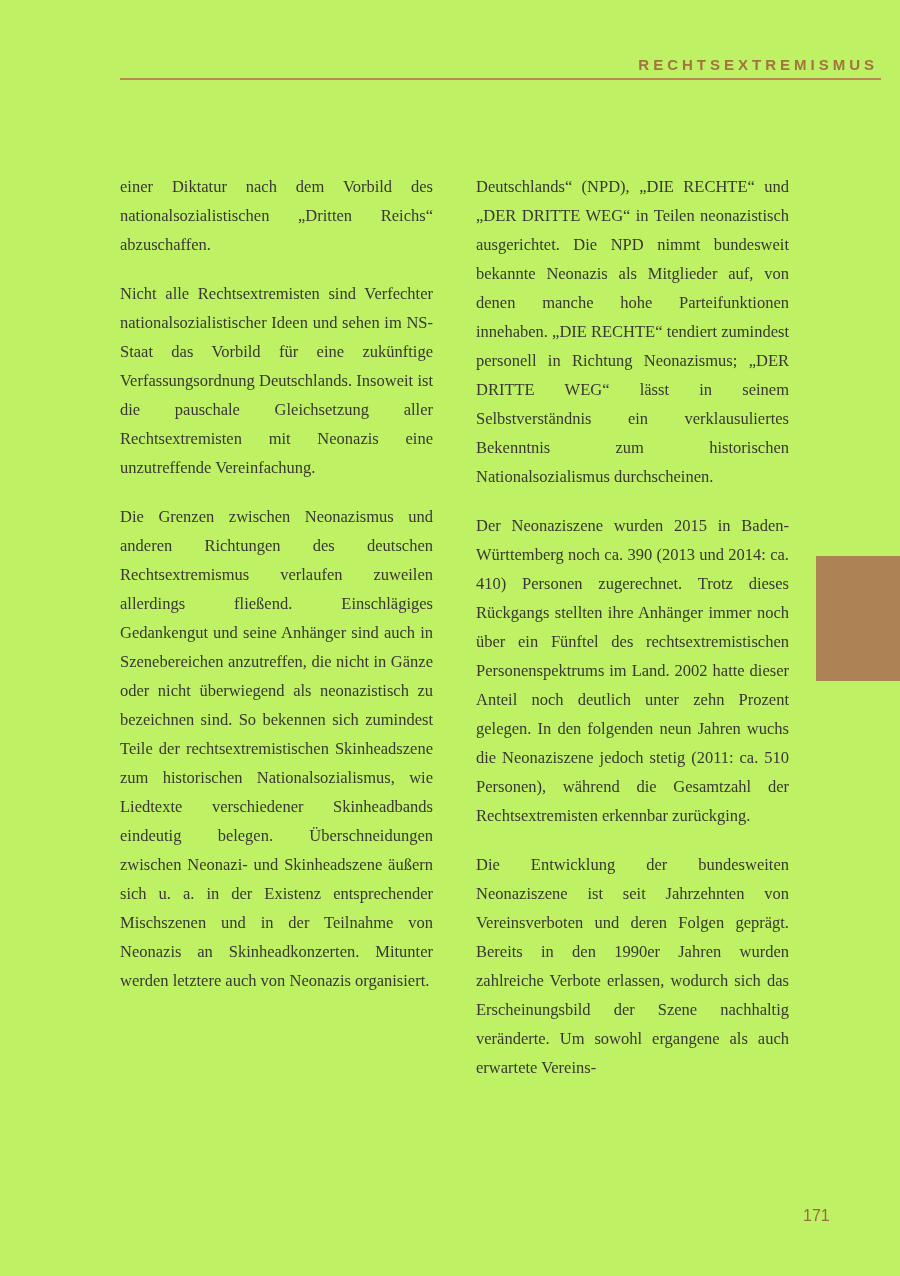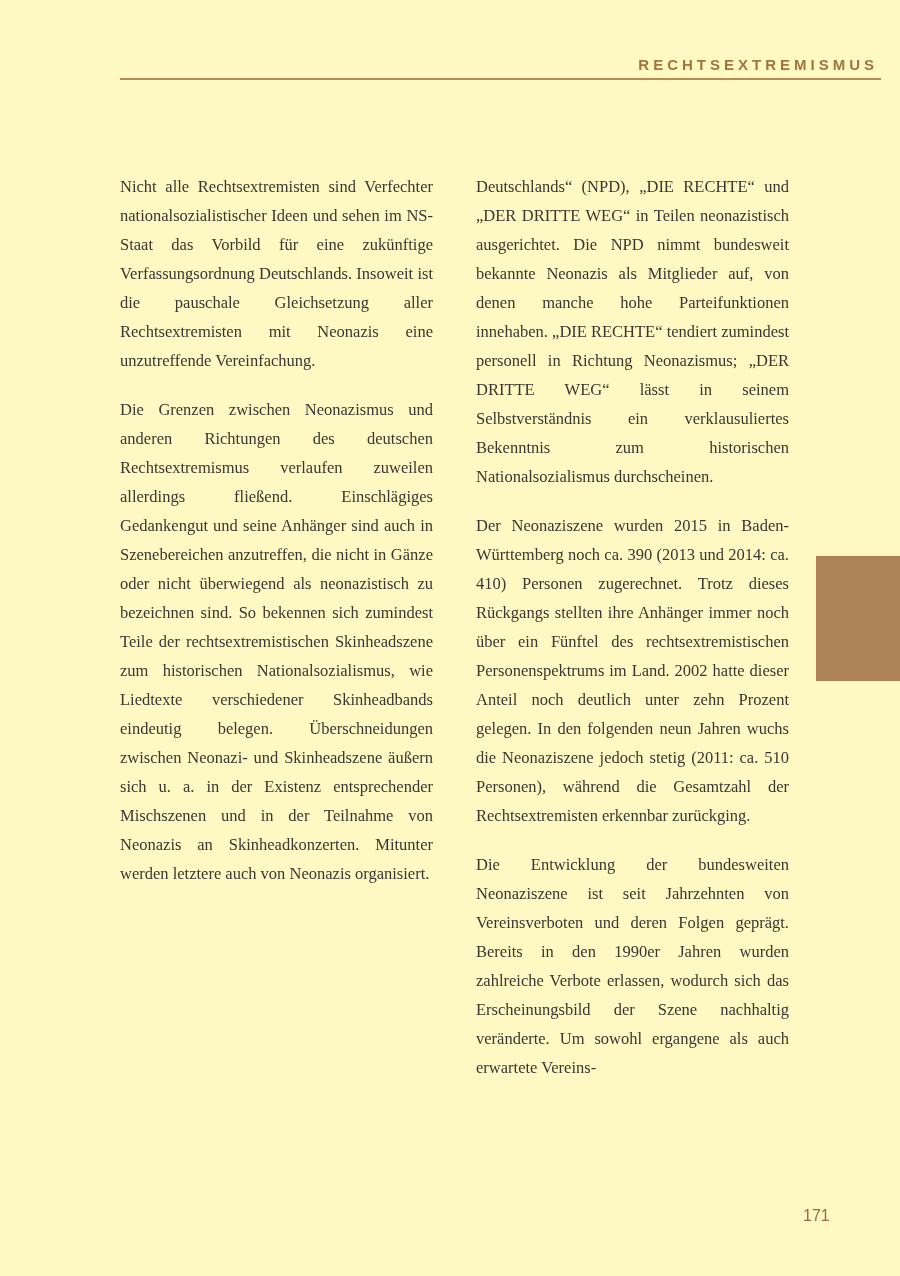--- a/index.html
+++ b/index.html
@@ -4,21 +4,21 @@
 <style>
   html, body {
     margin: 0;
     padding: 0;
     background: #ffffff;
   }
   #page {
     position: relative;
     width: 900px;
     height: 1276px;
-    background: #fef9c3;
+    background: #bef264;
     overflow: hidden;
     font-family: "Liberation Serif", serif;
   }
   
   .header-title {
     position: absolute;
     top: 56px;
     right: 22px;
     font-family: "Liberation Sans", sans-serif;
     font-weight: bold;
@@ -75,20 +75,21 @@
 </head>
 <body>
 
 <div id="page">
 
   <div class="header-title">RECHTSEXTREMISMUS</div>
 
   <div class="header-rule"></div>
 
   <div class="column column-left">
+    <p>einer Diktatur nach dem Vorbild des nationalsozialistischen „Dritten Reichs“ abzuschaffen.</p>
     <p>Nicht alle Rechtsextremisten sind Verfechter nationalsozialistischer Ideen und sehen im NS-Staat das Vorbild für eine zukünftige Verfassungsordnung Deutschlands. Insoweit ist die pauschale Gleichsetzung aller Rechtsextremisten mit Neonazis eine unzutreffende Vereinfachung.</p>
     <p>Die Grenzen zwischen Neonazismus und anderen Richtungen des deutschen Rechtsextremismus verlaufen zuweilen allerdings fließend. Einschlägiges Gedankengut und seine Anhänger sind auch in Szenebereichen anzutreffen, die nicht in Gänze oder nicht überwiegend als neonazistisch zu bezeichnen sind. So bekennen sich zumindest Teile der rechtsextremistischen Skinheadszene zum historischen Nationalsozialismus, wie Liedtexte verschiedener Skinheadbands eindeutig belegen. Überschneidungen zwischen Neonazi- und Skinheadszene äußern sich u. a. in der Existenz entsprechender Mischszenen und in der Teilnahme von Neonazis an Skinheadkonzerten. Mitunter werden letztere auch von Neonazis organisiert.</p>
   </div>
 
   <div class="column column-right">
     <p>Deutschlands“ (NPD), „DIE RECHTE“ und „DER DRITTE WEG“ in Teilen neonazistisch ausgerichtet. Die NPD nimmt bundesweit bekannte Neonazis als Mitglieder auf, von denen manche hohe Parteifunktionen innehaben. „DIE RECHTE“ tendiert zumindest personell in Richtung Neonazismus; „DER DRITTE WEG“ lässt in seinem Selbstverständnis ein verklausuliertes Bekenntnis zum historischen Nationalsozialismus durchscheinen.</p>
     <p>Der Neonaziszene wurden 2015 in Baden-Württemberg noch ca. 390 (2013 und 2014: ca. 410) Personen zugerechnet. Trotz dieses Rückgangs stellten ihre Anhänger immer noch über ein Fünftel des rechtsextremistischen Personenspektrums im Land. 2002 hatte dieser Anteil noch deutlich unter zehn Prozent gelegen. In den folgenden neun Jahren wuchs die Neonaziszene jedoch stetig (2011: ca. 510 Personen), während die Gesamtzahl der Rechtsextremisten erkennbar zurückging.</p>
     <p>Die Entwicklung der bundesweiten Neonaziszene ist seit Jahrzehnten von Vereinsverboten und deren Folgen geprägt. Bereits in den 1990er Jahren wurden zahlreiche Verbote erlassen, wodurch sich das Erscheinungsbild der Szene nachhaltig veränderte. Um sowohl ergangene als auch erwartete Vereins-</p>
   </div>
 

